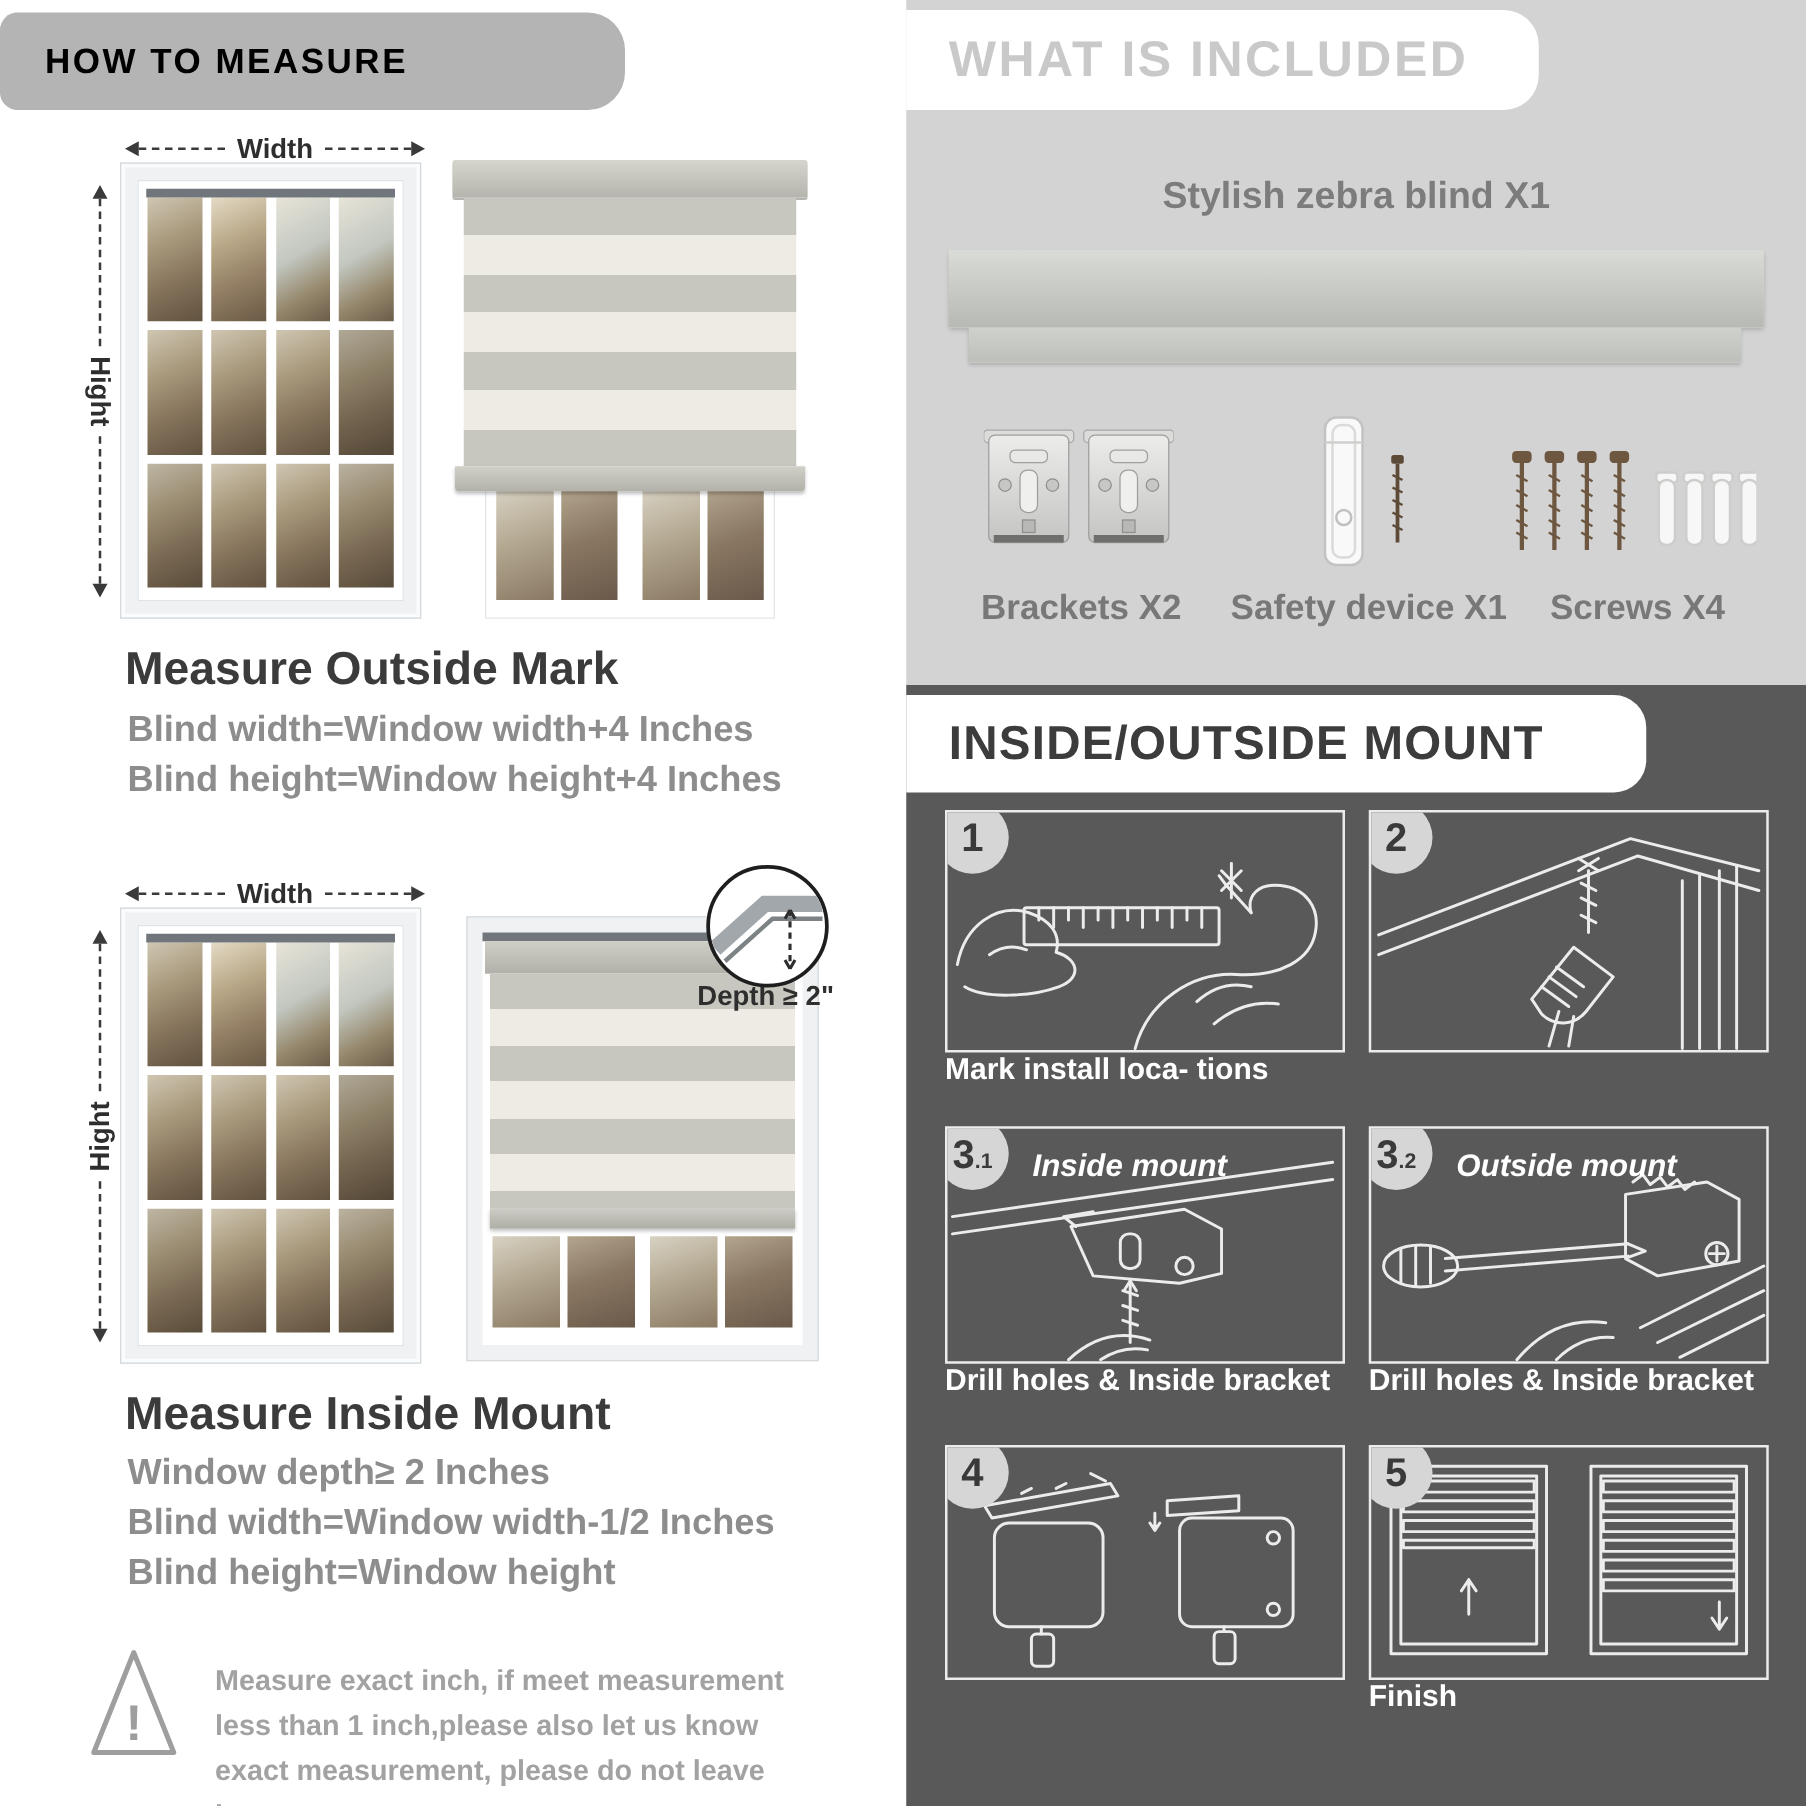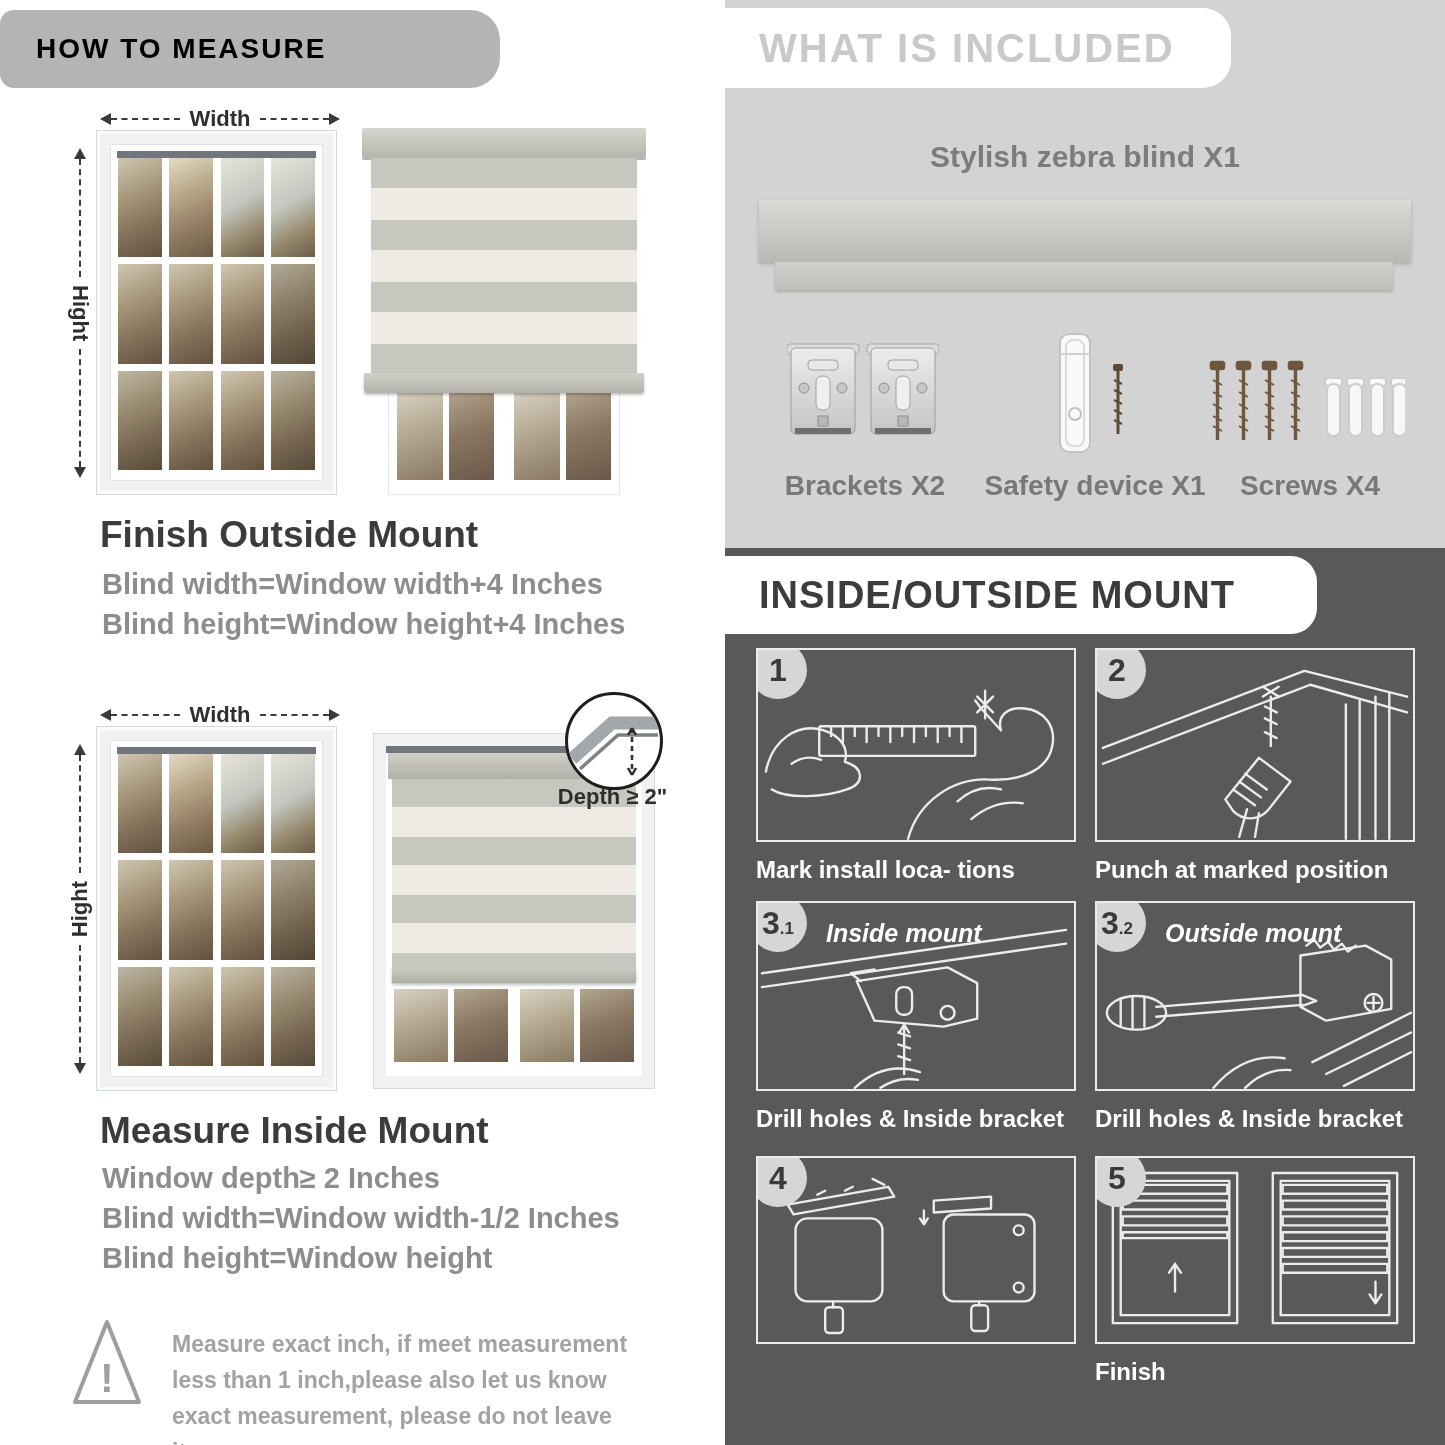--- a/index.html
+++ b/index.html
@@ -77,21 +77,21 @@
   .panel-dark{left:725px;top:548px;width:720px;height:897px;background:#595959;}
   .mount-banner{position:absolute;left:0;top:8px;width:592px;height:78px;background:#ffffff;border-radius:0 26px 26px 0;display:flex;align-items:center;}
   .mount-banner span{color:#3c3c3c;font-weight:bold;font-size:38px;letter-spacing:1px;padding-left:34px;}
 
   .step{position:absolute;width:320px;}
   .step-box{position:relative;border:2px solid #ececec;overflow:hidden;background:#595959;}
   .badge{position:absolute;top:-9px;left:-9px;width:58px;height:58px;border-radius:50%;background:#d6d6d6;
      display:flex;align-items:center;justify-content:center;color:#3a3a3a;font-weight:bold;font-size:32px;z-index:3;}
   .badge .sub{font-size:17px;margin-top:12px;}
   .step-title{position:absolute;left:68px;top:16px;color:#ffffff;font-weight:bold;font-size:25px;z-index:3;font-style:italic;}
-  .step-caption{margin-top:14px;color:#ffffff;font-weight:bold;font-size:24px;}
+  .step-caption{color:#ffffff;font-weight:bold;font-size:24px;}
   .art{position:absolute;left:0;top:0;width:100%;height:100%;}
   .art path,.art rect,.art circle,.art ellipse,.art line,.art polyline{stroke:#ececec;stroke-width:2.4;fill:none;stroke-linecap:round;stroke-linejoin:round;}
   .art .fillonly{stroke:none;fill:#d9d9d9;}
 </style>
 </head>
 <body>
 
 <div class="abs howto-banner">
   <span>HOW TO MEASURE</span>
 </div>
@@ -144,21 +144,21 @@
       <div class="gap"></div>
       <div class="s-pane lite"></div>
         <div class="s-pane"></div>
     </div>
   </div>
   <div class="cassette"></div>
   <div class="fabric"></div>
   <div class="rail"></div>
 </div>
 
-<div class="abs m-title" style="left:100px;top:514px;">Finish Outside Mount</div>
+<div class="abs m-title" style="left:100px;top:514px;">Measure Outside Mark</div>
 <div class="abs m-line" style="left:102px;top:568px;">Blind width=Window width+4 Inches</div>
 <div class="abs m-line" style="left:102px;top:608px;">Blind height=Window height+4 Inches</div>
 
 <div class="abs h-arrow" style="left:100px;top:704px;width:240px;">
   <div class="ah-l"></div>
   <div class="line"></div>
   <span class="h-label">Width</span>
   <div class="line"></div>
   <div class="ah-r"></div>
 </div>
@@ -363,21 +363,20 @@
         <path d="M6,98 L210,20 M6,114 L216,34 M216,34 L314,62 M210,20 L314,46"></path>
         <path d="M252,54 V190 M266,50 V190 M282,46 V190 M296,42 V190"></path>
         <path d="M176,96 V46"></path>
         <path d="M170,56 l12,6 M170,68 l12,6 M170,82 l12,6"></path>
         <path d="M168,36 l16,10 M184,36 l-16,10"></path>
         <path d="M130,150 l34,-42 l32,24 l-22,28 c-10,12 -26,12 -36,2 z"></path>
         <path d="M150,124 l22,16 M144,132 l22,16 M138,140 l22,16"></path>
         <path d="M152,160 l-8,28 M164,164 l-4,24"></path>
       </svg>
     </div>
-    <div class="step-caption">Punch at  marked position</div>
   </div>
 
   <div class="step" style="left:31px;top:353px;">
     <div class="step-box" style="height:186px;">
       <div class="badge">
           <span>3</span>
           <span class="sub">.1</span>
         </div>
       <div class="step-title">Inside mount</div>
       <svg class="art" viewBox="0 0 320 186">

